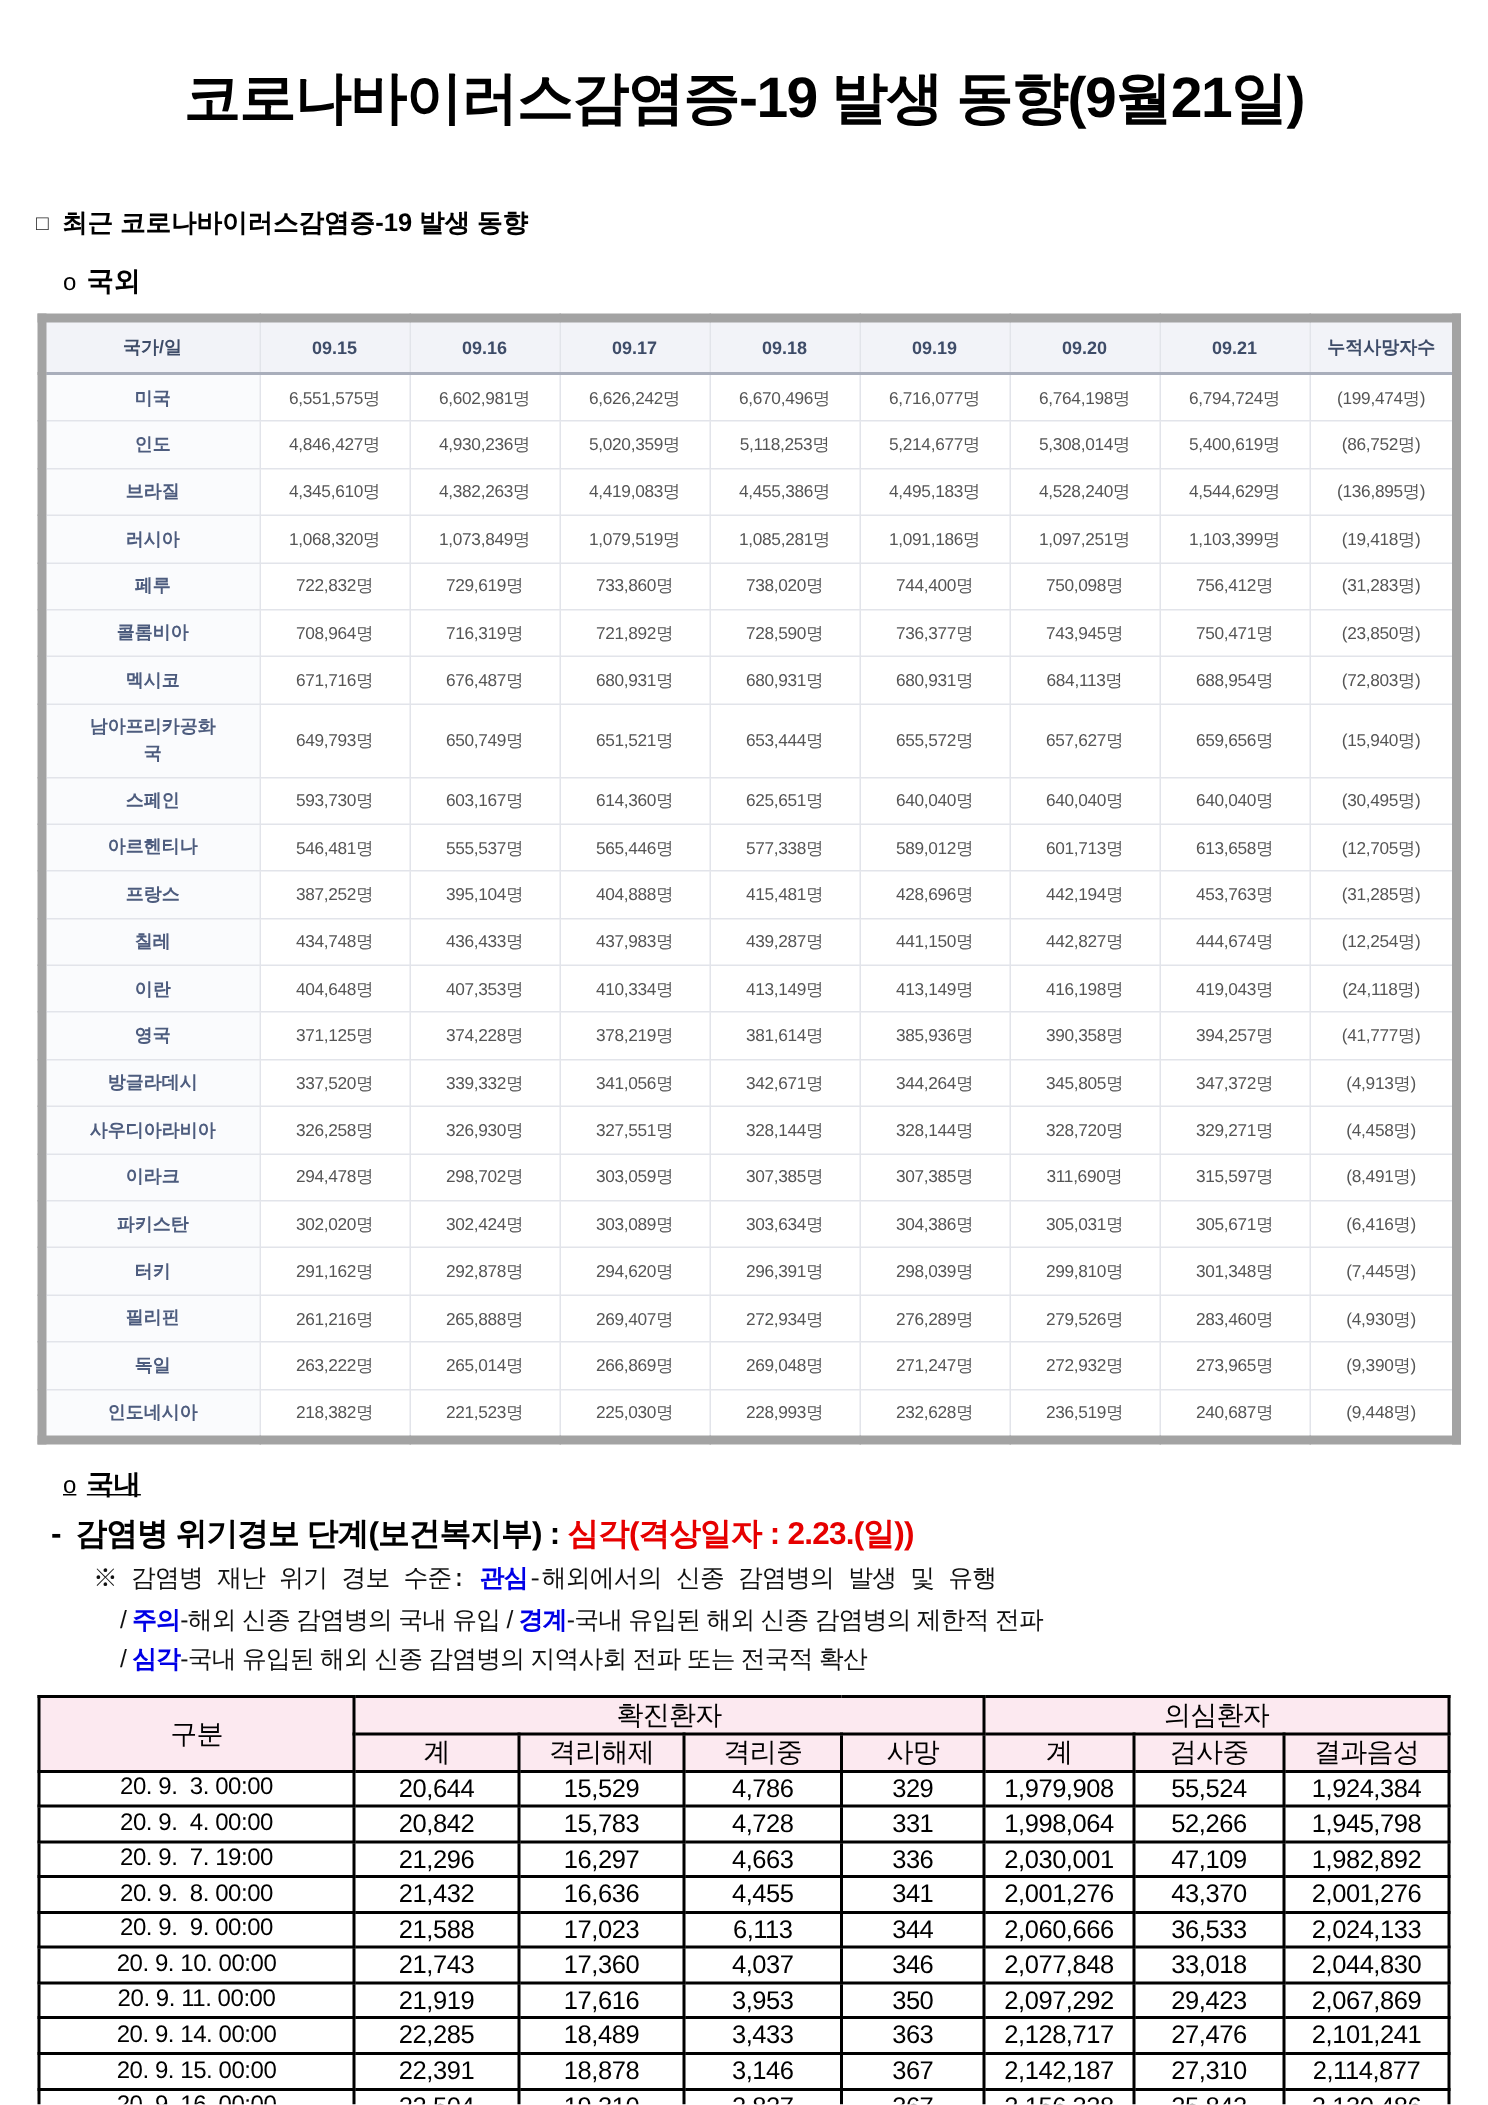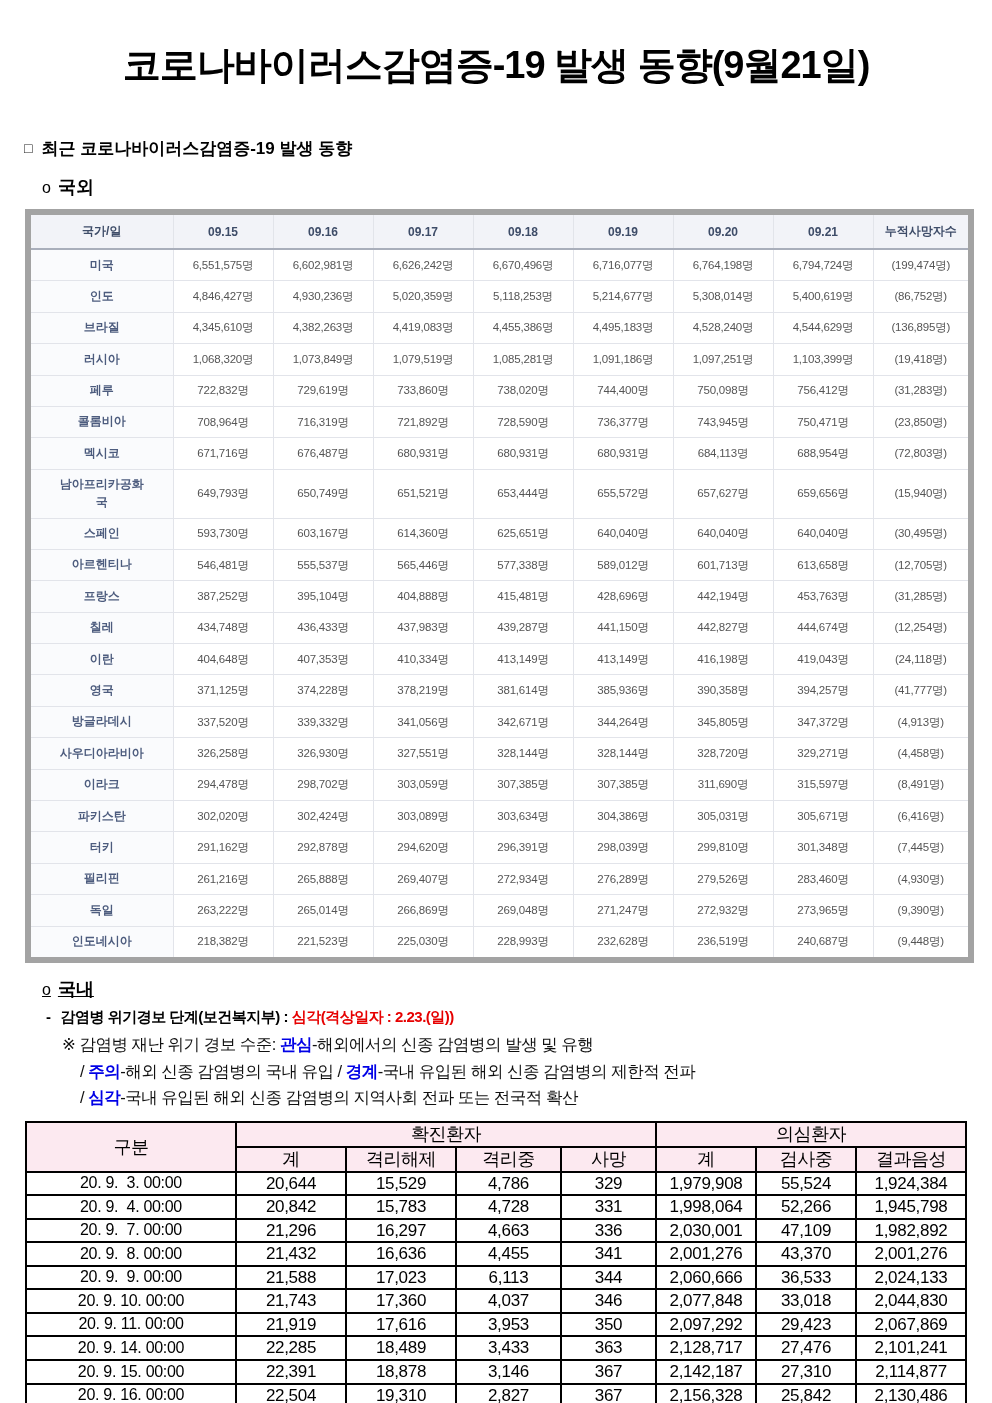--- a/index.html
+++ b/index.html
@@ -23,26 +23,26 @@
   .ot th, .ot td { border:1px solid #e2e4ea; text-align:center; vertical-align:middle;
                    padding:6.5px 2px; }
   .ot thead th { background:#f2f3f8; color:#3e4c68; font-weight:bold; font-size:12px;
                  border-bottom:2px solid #a9aebb; padding:8px 2px; }
   .ot tbody th { background:#fafbfd; color:#4d5c7e; font-weight:bold; font-size:12px; }
   .ot tbody td { color:#555; font-size:11.5px; background:#fff; letter-spacing:-0.2px; }
   .cname { display:inline-block; max-width:92px; word-break:break-all; line-height:1.45; }
 
   
   .sub-head.domestic { margin-top:14px;text-decoration:underline; }
-  .alert-line { margin:7px 0 0 46px; font-size:15px; font-weight:bold; letter-spacing:-0.5px; }
+  .alert-line { margin:7px 0 0 34px; font-size:21px; font-weight:bold; letter-spacing:-0.5px; }
   .dash { margin-right:10px; }
   .alert-red { color:#e60000; }
   #alert-notes { margin-top:5px; }
   .note { font-size:16.5px; color:#111; line-height:1.5; margin-top:2px; letter-spacing:-0.5px; }
-  .note.indent1 { margin-left:62px; }
+  .note.indent1 { margin-left:62px;font-family:Liberation Mono, monospace; }
   .note.indent2 { margin-left:80px; }
   .note .blue { color:#0000e6; font-weight:bold; }
 
   
   table.dt { margin:11px 0 0 25px; width:940px; border-collapse:collapse; table-layout:fixed;
              font-size:17px; }
   .dt th, .dt td { border:2px solid #000; text-align:center; vertical-align:middle;
                    height:20px; padding:1px 2px; line-height:1.15; letter-spacing:-0.3px; }
   .dt thead th { background:#fce9f0; font-weight:normal; font-size:18px; letter-spacing:-0.5px; }
   .dt td.date { white-space:pre; font-size:16px; }
@@ -391,21 +391,21 @@
           <td class="date">20. 9.  4. 00:00</td>
           <td class="num">20,842</td>
           <td class="num">15,783</td>
           <td class="num">4,728</td>
           <td class="num">331</td>
           <td class="num">1,998,064</td>
           <td class="num">52,266</td>
           <td class="num">1,945,798</td>
         </tr>
         <tr>
-          <td class="date">20. 9.  7. 00:00</td>
+          <td class="date">20. 9.  7. 19:00</td>
           <td class="num">21,296</td>
           <td class="num">16,297</td>
           <td class="num">4,663</td>
           <td class="num">336</td>
           <td class="num">2,030,001</td>
           <td class="num">47,109</td>
           <td class="num">1,982,892</td>
         </tr>
         <tr>
           <td class="date">20. 9.  8. 00:00</td>

